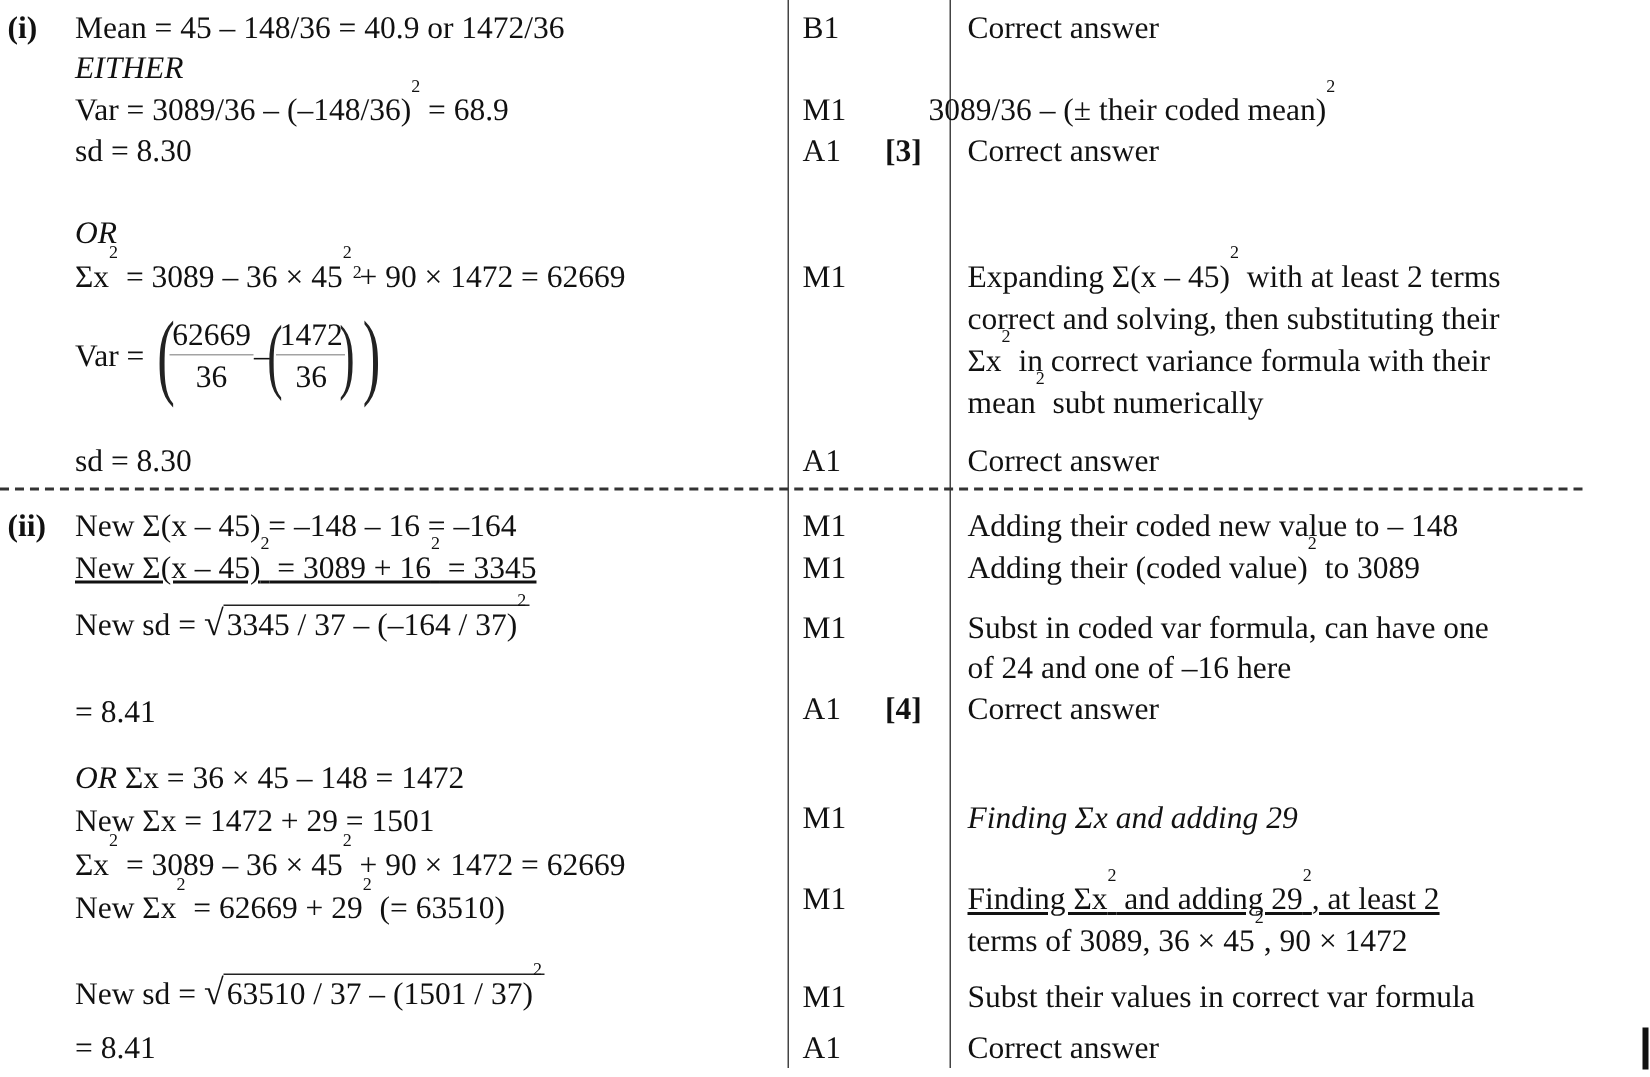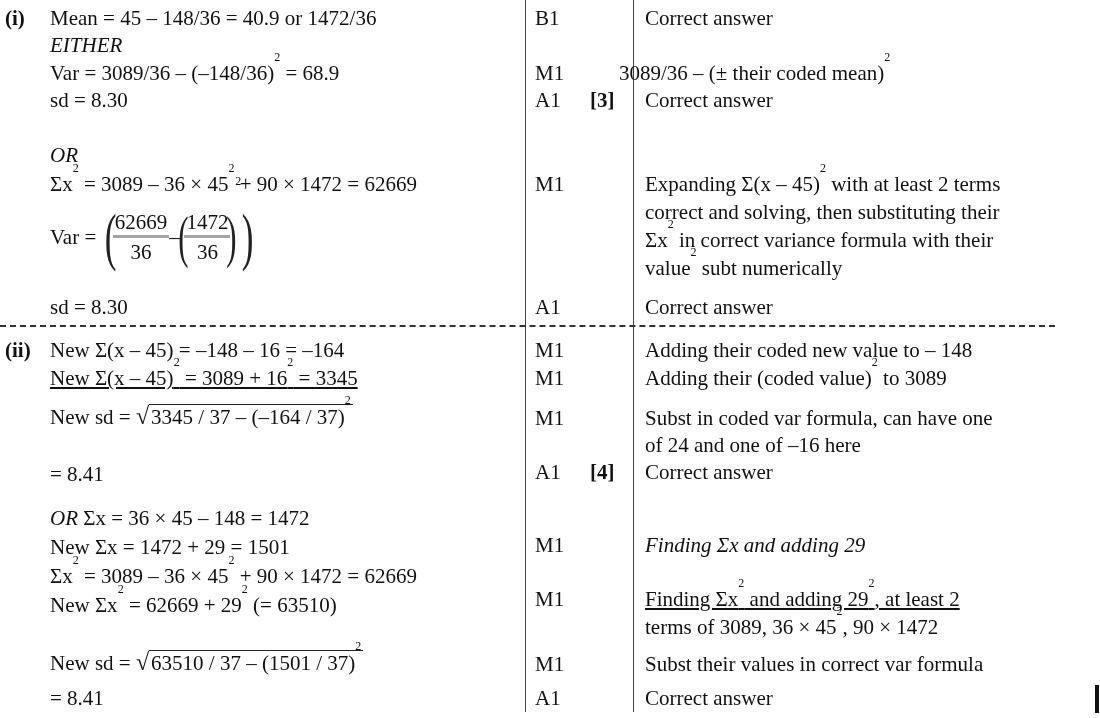--- a/index.html
+++ b/index.html
@@ -5,21 +5,21 @@
   html, body { margin:0; padding:0; background:#ffffff; }
   body { width:1100px; height:718px; position:relative; overflow:hidden;
          font-family:"Liberation Serif", "DejaVu Serif", serif; color:#111; font-size:21px; }
   .t { position:absolute; white-space:nowrap; line-height:24px; }
   .it { font-style:italic; }
   .b { font-weight:bold; }
   sup { font-size:12px; vertical-align:top; position:relative; top:-4px; line-height:0; }
   .vline { position:absolute; width:1px; background:#444; }
   .dash { position:absolute; height:0; border-top:2px dashed #333; }
   .frac { display:inline-block; vertical-align:middle; text-align:center; }
-  .frac .n { display:block; border-bottom:3px solid #a3a3a3; padding:0 2px; line-height:26px; }
+  .frac .n { display:block; border-bottom:1px solid #a3a3a3; padding:0 2px; line-height:26px; }
   .frac .d { display:block; line-height:28px; }
   .paren { display:inline-block; vertical-align:middle; font-size:64px; line-height:64px; transform:scaleX(0.55); font-weight:100; color:#222; }
   .paren2 { display:inline-block; vertical-align:middle; font-size:56px; line-height:56px; transform:scaleX(0.55); color:#222; }
   .sqrt { display:inline-block; }
   .sqrt .rad { font-size:24px; }
   .sqrt .under { border-top:1px solid #222; padding:0 2px; }
   .cursor-bar { position:absolute; left:1095px; top:685px; width:4px; height:28px; background:#111; }
 </style>
 </head>
 <body>
@@ -45,21 +45,21 @@
 <div class="t b" style="left:590px; top:88px;">[3]</div>
 <div class="t" style="left:645px; top:88px;">Correct answer</div>
 
 <div class="t it" style="left:50px; top:143px;">OR</div>
 
 <div class="t" style="left:50px; top:172px;"><span>Σx</span><sup>2</sup><span> = 3089 – 36 × 45</span><sup>2</sup><span> + 90 × 1472 = 62669</span></div>
 <div class="t" style="left:535px; top:172px;">M1</div>
 <div class="t" style="left:645px; top:172px;"><span>Expanding Σ(x – 45)</span><sup>2</sup><span> with at least 2 terms</span></div>
 <div class="t" style="left:645px; top:200px;">correct and solving, then substituting their</div>
 <div class="t" style="left:645px; top:228px;"><span>Σx</span><sup>2</sup><span> in correct variance formula with their</span></div>
-<div class="t" style="left:645px; top:256px;"><span>value</span><sup>2</sup><span> subt numerically</span></div>
+<div class="t" style="left:645px; top:256px;"><span>mean</span><sup>2</sup><span> subt numerically</span></div>
 
 <div class="t" style="left:50px; top:203px; line-height:64px; height:70px;">
   <span style="vertical-align:middle;">Var =</span>
   <span class="paren" style="margin-left:-2px;">(</span><span class="frac" style="margin-left:-8px;"><span class="n">62669</span><span class="d">36</span></span><span style="vertical-align:middle;">–</span><span class="paren2" style="margin-left:-6px;">(</span><span class="frac" style="margin-left:-8px;"><span class="n">1472</span><span class="d">36</span></span><span class="paren2" style="margin-left:-8px;">)</span><sup style="top:-22px; margin-left:-6px;">2</sup><span class="paren" style="margin-left:-4px;">)</span>
 </div>
 
 <div class="t" style="left:50px; top:295px;">sd = 8.30</div>
 <div class="t" style="left:535px; top:295px;">A1</div>
 <div class="t" style="left:645px; top:295px;">Correct answer</div>
 

